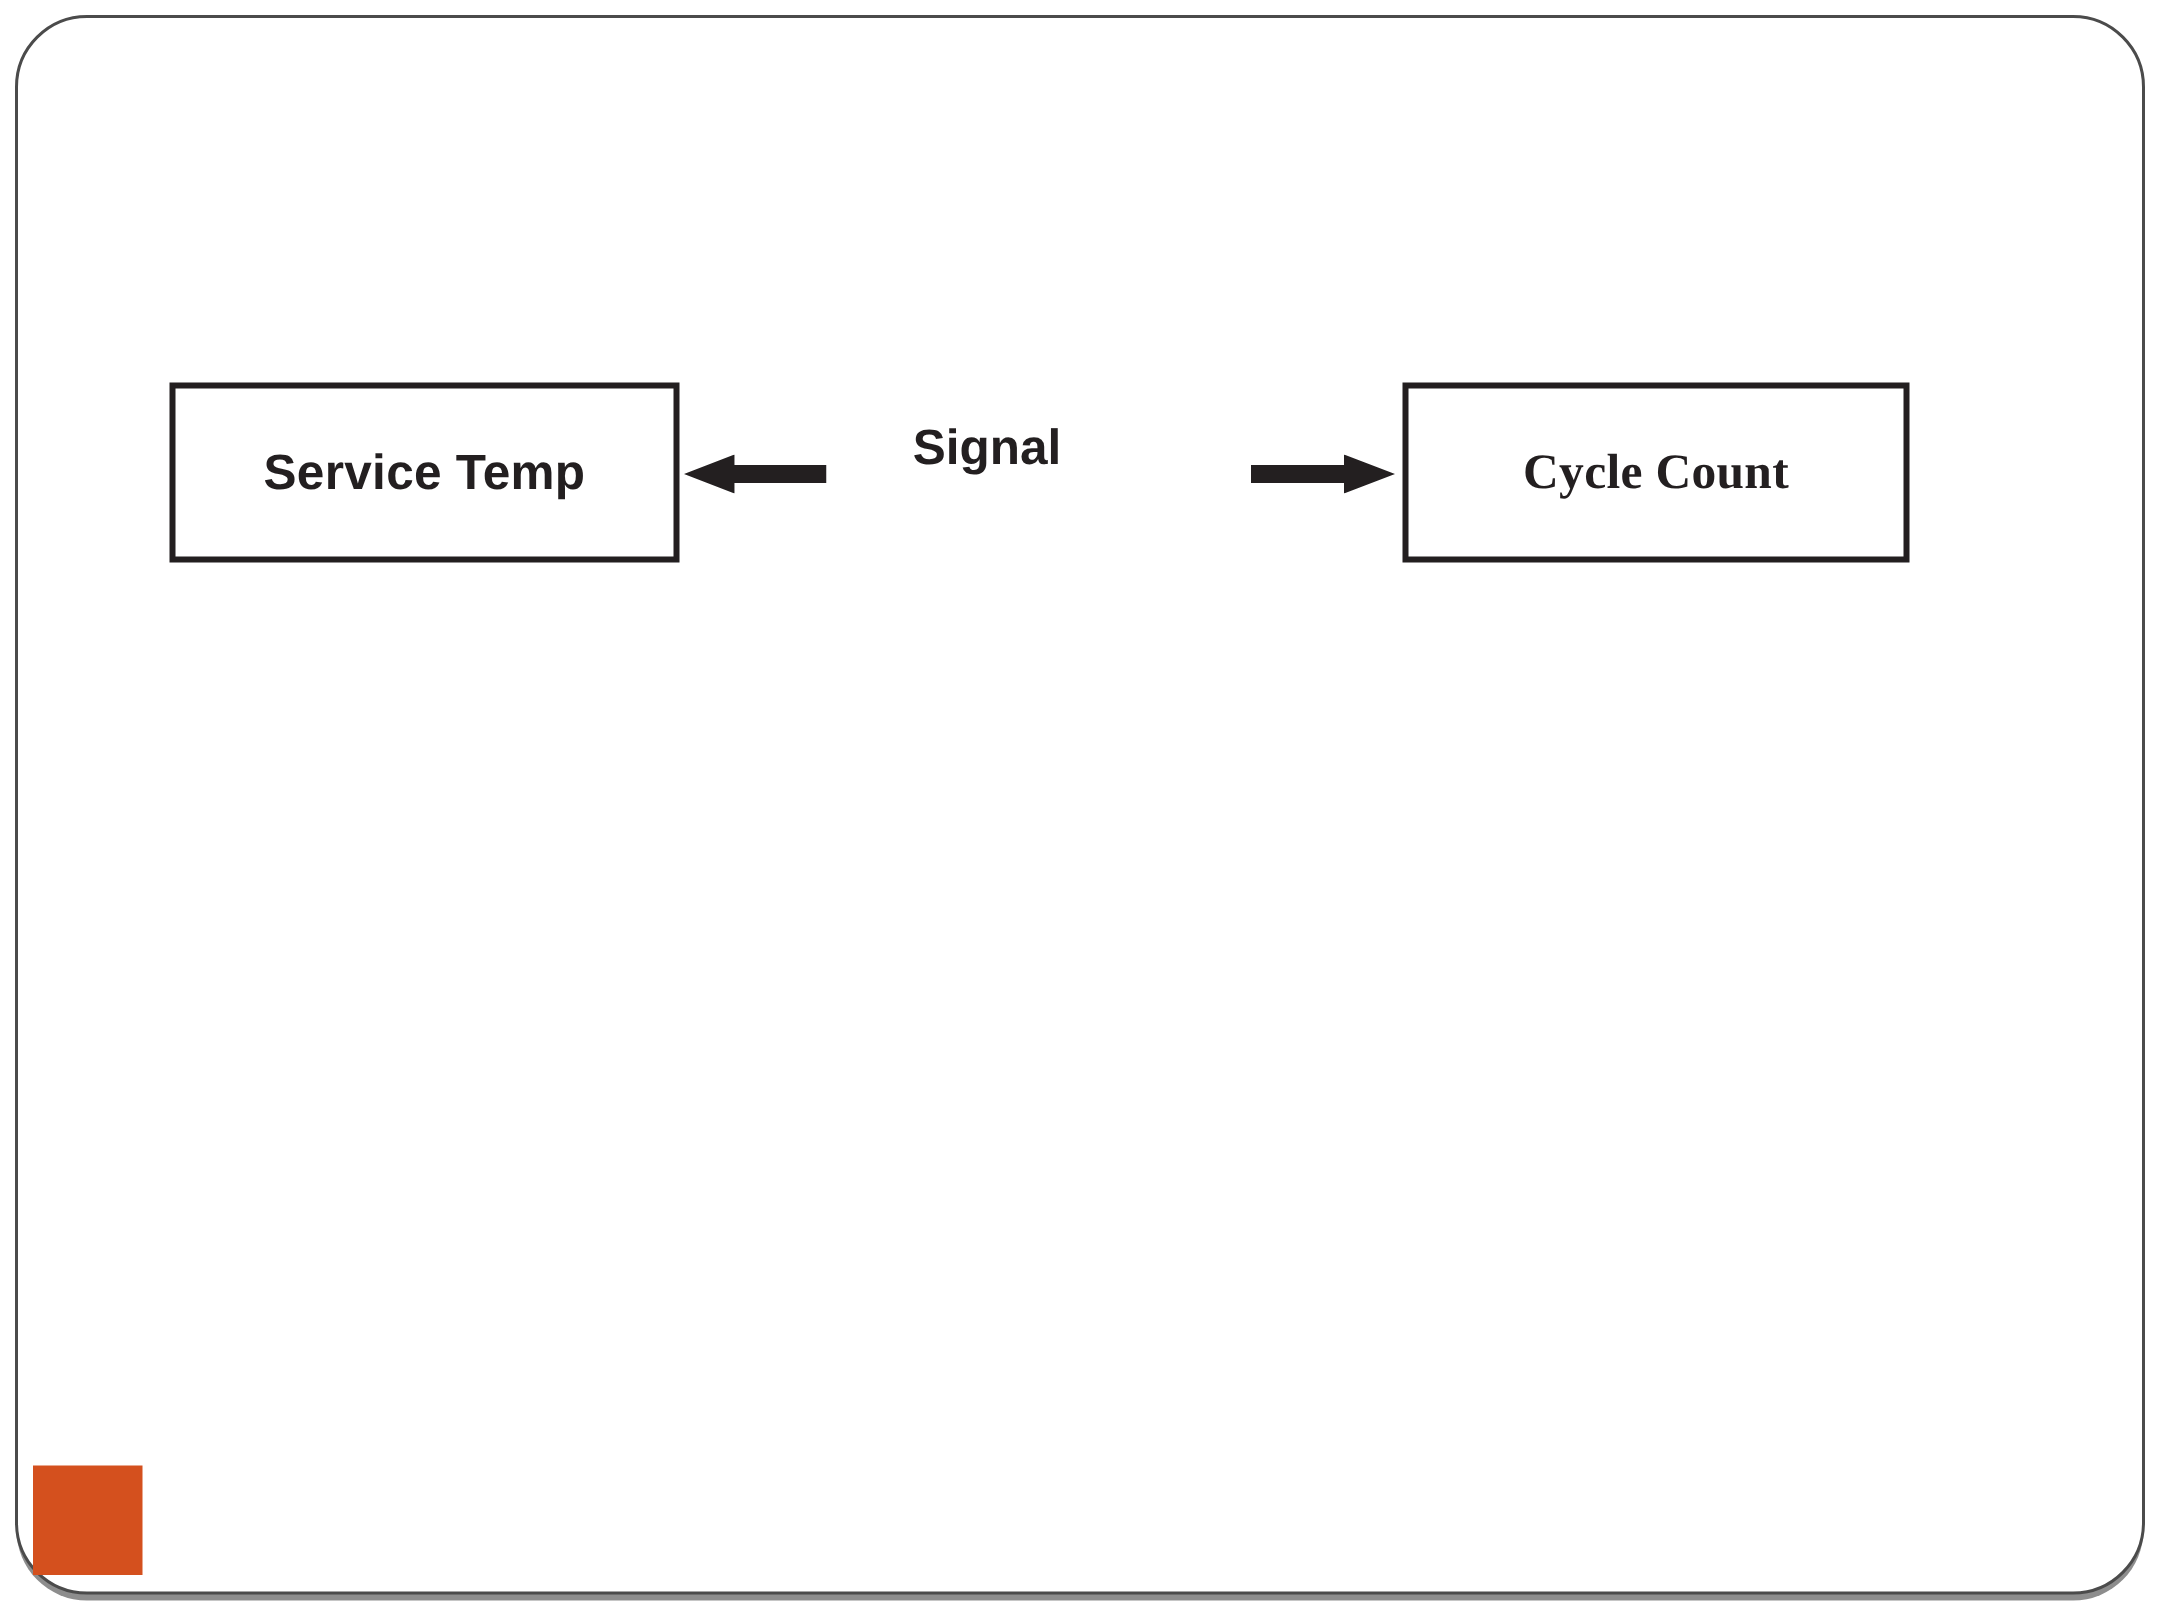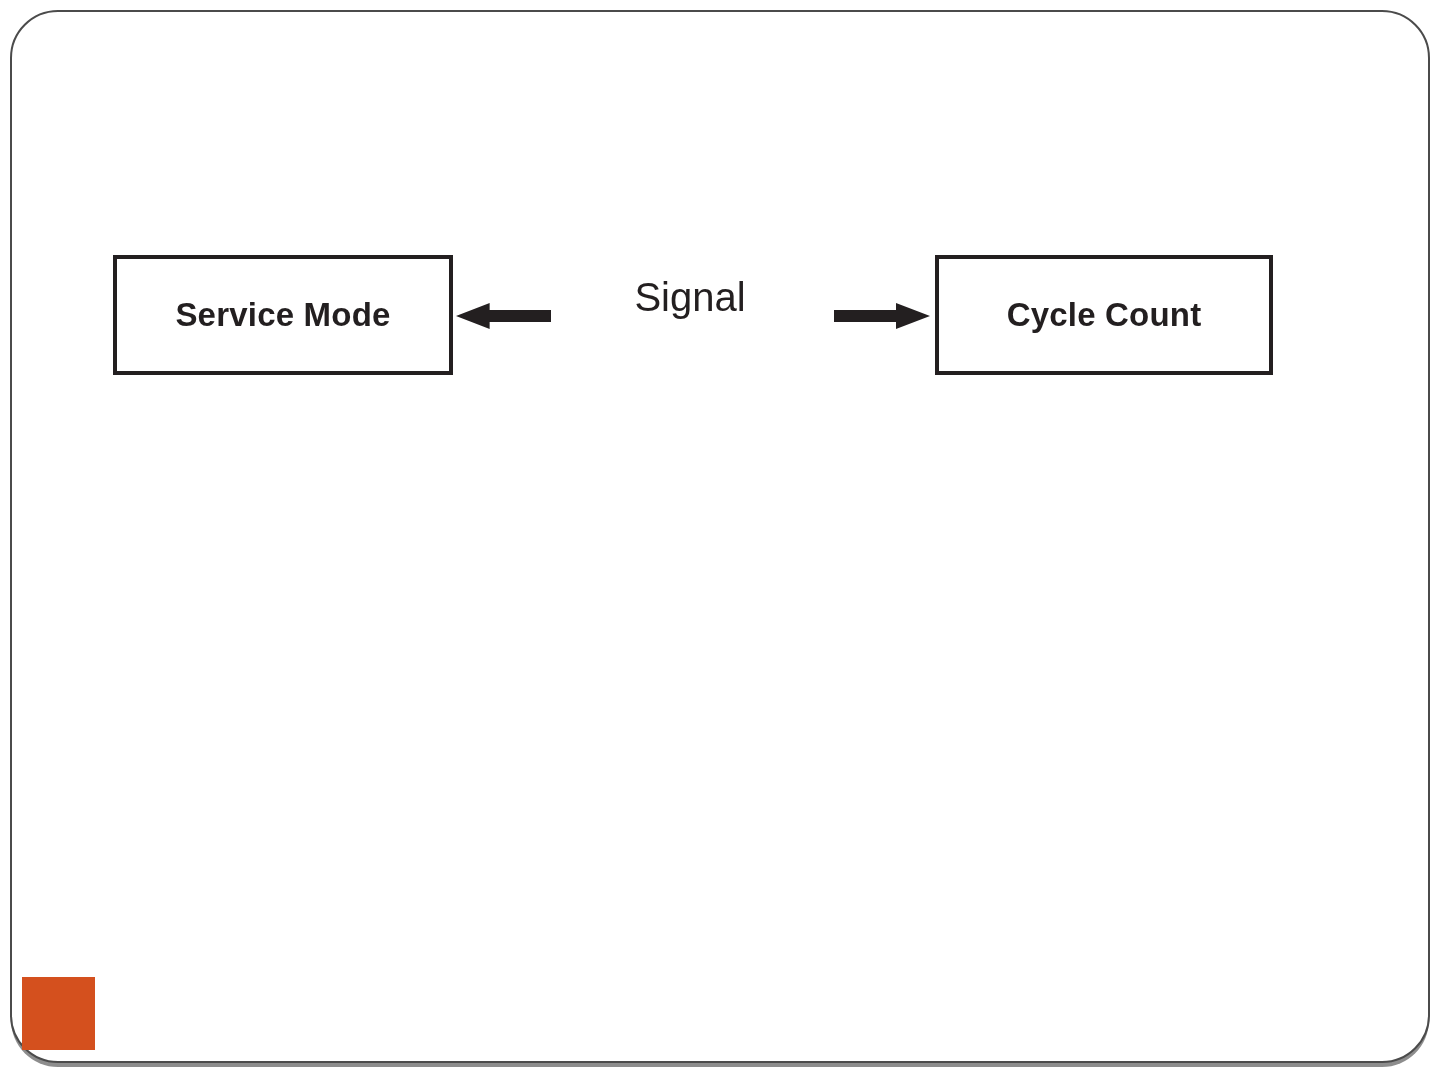--- a/index.html
+++ b/index.html
@@ -42,36 +42,36 @@
     top: 255px;
     height: 120px;
     border: 4px solid #231f20;
     background: #ffffff;
     display: flex;
     align-items: center;
     justify-content: center;
     z-index: 2;
   }
   .node-box--left  { left: 113px; width: 340px; }
-  .node-box--right { left: 935px; width: 338px; }
+  .node-box--right { left: 935px; width: 338px; font-family: Liberation Serif, serif; }
   .node-label {
     font-size: 33px;
     font-weight: 600;
     color: #231f20;
     letter-spacing: 0.2px;
     white-space: nowrap;
   }
   .center-label {
     position: absolute;
-    left: 540px;
+    left: 508px;
     top: 277px;
     width: 300px;
     text-align: center;
-    font-size: 40px;
-    font-weight: 400;
+    font-size: 33px;
+    font-weight: 700;
     line-height: 41px;
     color: #231f20;
     z-index: 2;
   }
   .arrow {
     position: absolute;
     top: 303px;
     height: 26px;
     z-index: 2;
   }
@@ -80,21 +80,21 @@
   .arrow--right { left: 834px; width: 96px; }
 </style>
 </head>
 <body>
 
 <div class="canvas">
 
   <div class="frame"></div>
 
   <div class="node-box node-box--left">
-    <span class="node-label">Service Mode</span>
+    <span class="node-label">Service Temp</span>
   </div>
 
   <svg class="arrow arrow--left" viewBox="0 0 96 26" preserveAspectRatio="none">
     <polygon points="96,7 34,7 34,0 0,13 34,26 34,19 96,19"></polygon>
   </svg>
 
   <div class="center-label">
     <div>Signal</div>
   </div>
 

